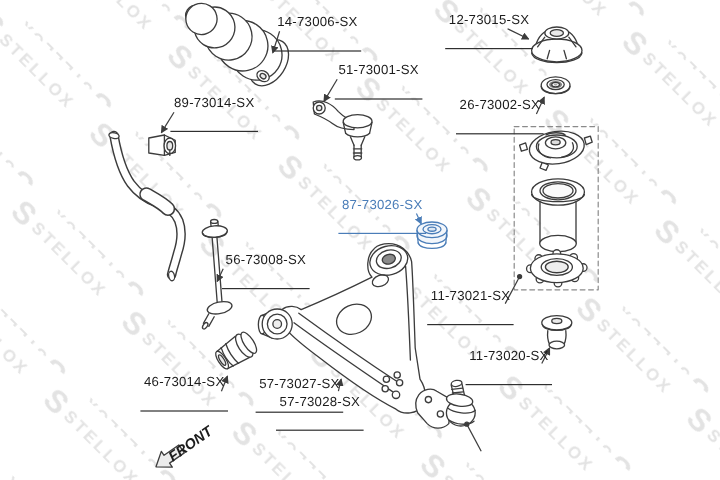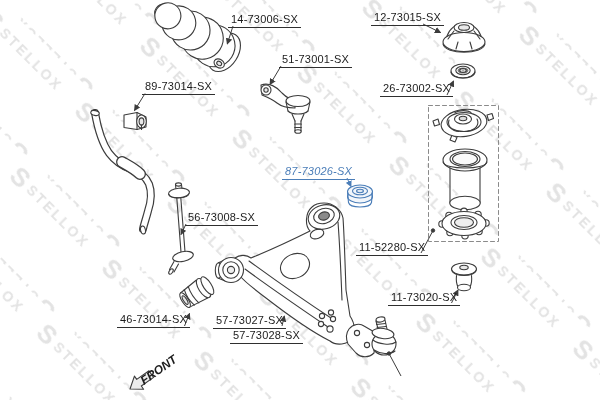--- a/index.html
+++ b/index.html
@@ -1,22 +1,22 @@
 <!DOCTYPE html>
 <html><head>
 <meta charset="utf-8">
 <style>
   html,body{margin:0;padding:0;background:#fff;}
   .stage{position:relative;width:600px;height:400px;background:#ffffff;overflow:hidden;
          font-family:"Liberation Sans",sans-serif;}
   .stage svg{position:absolute;left:0;top:0;}
   .plabel{position:absolute;font:400 11px/12px "Liberation Sans",sans-serif;color:#1c1c1c;
-          border-bottom:1px solid #2f2f2f;padding:0 3px 2px 3px;white-space:nowrap;
+          border-bottom:1px solid #2f2f2f;padding:0 3px 17px 3px;white-space:nowrap;
           letter-spacing:.2px;}
-  .plabel.hl{color:#4a7db8;border-bottom-color:#4a7db8;cursor:pointer;font-style:italic;}
+  .plabel.hl{color:#4a7db8;border-bottom-color:#4a7db8;cursor:pointer;}
 </style>
 </head>
 <body>
 
 <div class="stage">
 
 <svg width="600" height="400" viewBox="0 0 600 400">
   <defs>
     <pattern id="wm" width="130" height="92" patternUnits="userSpaceOnUse" patternTransform="rotate(45)">
       <g fill="#e3e3e3" font-family="Liberation Sans,sans-serif" font-weight="bold">
@@ -227,19 +227,19 @@
   </g>
 </svg>
 
 <div class="plabel" style="left:228px;top:13px">14-73006-SX</div>
 <div class="plabel" style="left:371px;top:11px">12-73015-SX</div>
 <div class="plabel" style="left:279px;top:53px">51-73001-SX</div>
 <div class="plabel" style="left:142px;top:80px">89-73014-SX</div>
 <div class="plabel" style="left:380px;top:82px">26-73002-SX</div>
 <div class="plabel hl" style="left:282px;top:165px">87-73026-SX</div>
 <div class="plabel" style="left:185px;top:211px">56-73008-SX</div>
-<div class="plabel" style="left:356px;top:241px">11-52280-SX</div>
+<div class="plabel" style="left:356px;top:241px">11-73021-SX</div>
 <div class="plabel" style="left:117px;top:313px">46-73014-SX</div>
 <div class="plabel" style="left:388px;top:291px">11-73020-SX</div>
 <div class="plabel" style="left:213px;top:314px">57-73027-SX</div>
 <div class="plabel" style="left:230px;top:329px">57-73028-SX</div>
 
 </div>
 
 </body></html>

